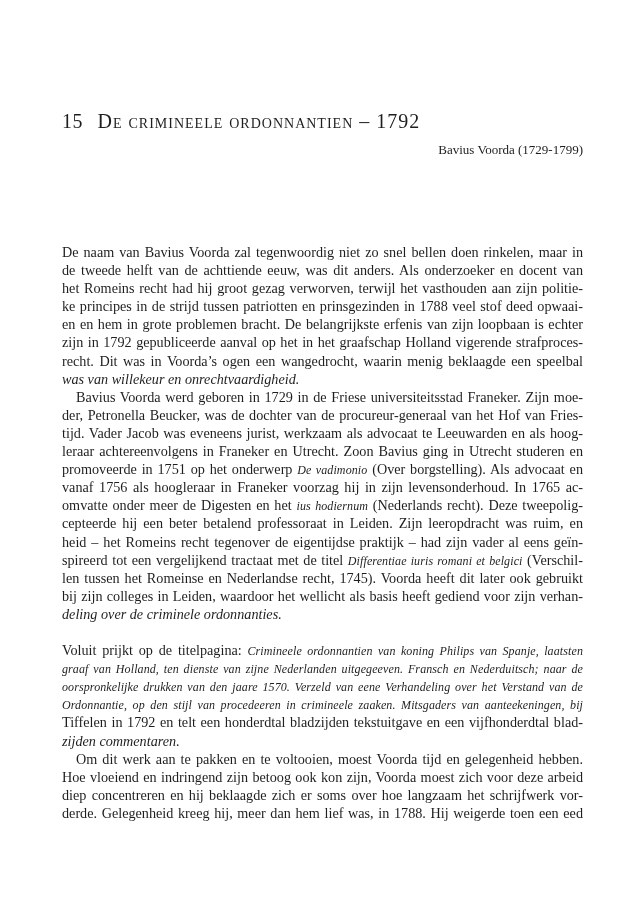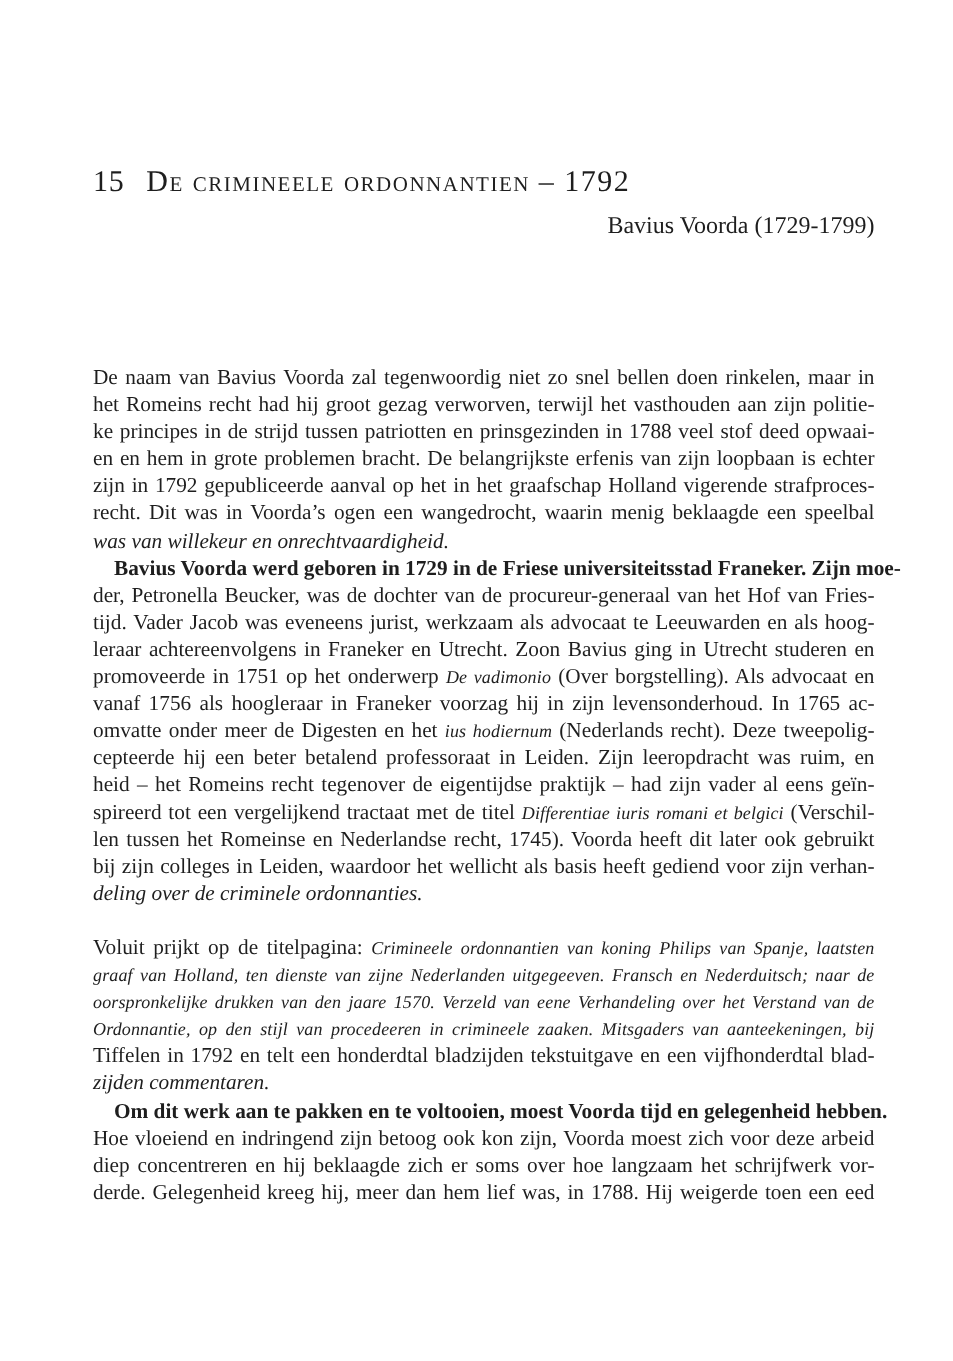--- a/index.html
+++ b/index.html
@@ -38,21 +38,21 @@
       font-variant: oldstyle-nums;
     }
     .chapter-title {
       font-variant: small-caps;
       letter-spacing: 1px;
     }
     .chapter-author {
       position: absolute;
       right: 52px;
       top: 118px;
-      font-size: 16px;
+      font-size: 13px;
       white-space: nowrap;
     }
     .body-text {
       position: absolute;
       left: 62px;
       top: 219px;
       width: 521px;
       font-size: 14.2px;
       line-height: 18.1px;
       text-align: justify;
@@ -64,21 +64,20 @@
       text-align: justify;
       height: 18.1px;
       overflow: visible;
     }
     .line.last {
       text-align-last: left;
       font-style: italic;
     }
     .line.indent {
       text-indent: 14px;
-      font-weight: bold;
     }
     .gap {
       display: block;
       height: 18.1px;
     }
     .it {
       font-style: italic;
       font-size: 12px;
       letter-spacing: 0.1px;
     }
@@ -89,20 +88,21 @@
 <div class="page">
   <div class="chapter-heading">
     <span class="chapter-number">15</span>
     <span class="chapter-title">De crimineele ordonnantien – 1792</span>
   </div>
   <div class="chapter-author">Bavius Voorda (1729-1799)</div>
 
   <div class="body-text" id="body-text">
       <div class="paragraph">
         <span class="line"><span>De naam van Bavius Voorda zal tegenwoordig niet zo snel bellen doen rinkelen, maar in</span></span>
+        <span class="line"><span>de tweede helft van de achttiende eeuw, was dit anders. Als onderzoeker en docent van</span></span>
         <span class="line"><span>het Romeins recht had hij groot gezag verworven, terwijl het vasthouden aan zijn politie-</span></span>
         <span class="line"><span>ke principes in de strijd tussen patriotten en prinsgezinden in 1788 veel stof deed opwaai-</span></span>
         <span class="line"><span>en en hem in grote problemen bracht. De belangrijkste erfenis van zijn loopbaan is echter</span></span>
         <span class="line"><span>zijn in 1792 gepubliceerde aanval op het in het graafschap Holland vigerende strafproces-</span></span>
         <span class="line"><span>recht. Dit was in Voorda’s ogen een wangedrocht, waarin menig beklaagde een speelbal</span></span>
         <span class="line last"><span>was van willekeur en onrechtvaardigheid.</span></span>
       </div>
       <div class="paragraph">
         <span class="line indent"><span>Bavius Voorda werd geboren in 1729 in de Friese universiteitsstad Franeker. Zijn moe-</span></span>
         <span class="line"><span>der, Petronella Beucker, was de dochter van de procureur-generaal van het Hof van Fries-</span></span>

